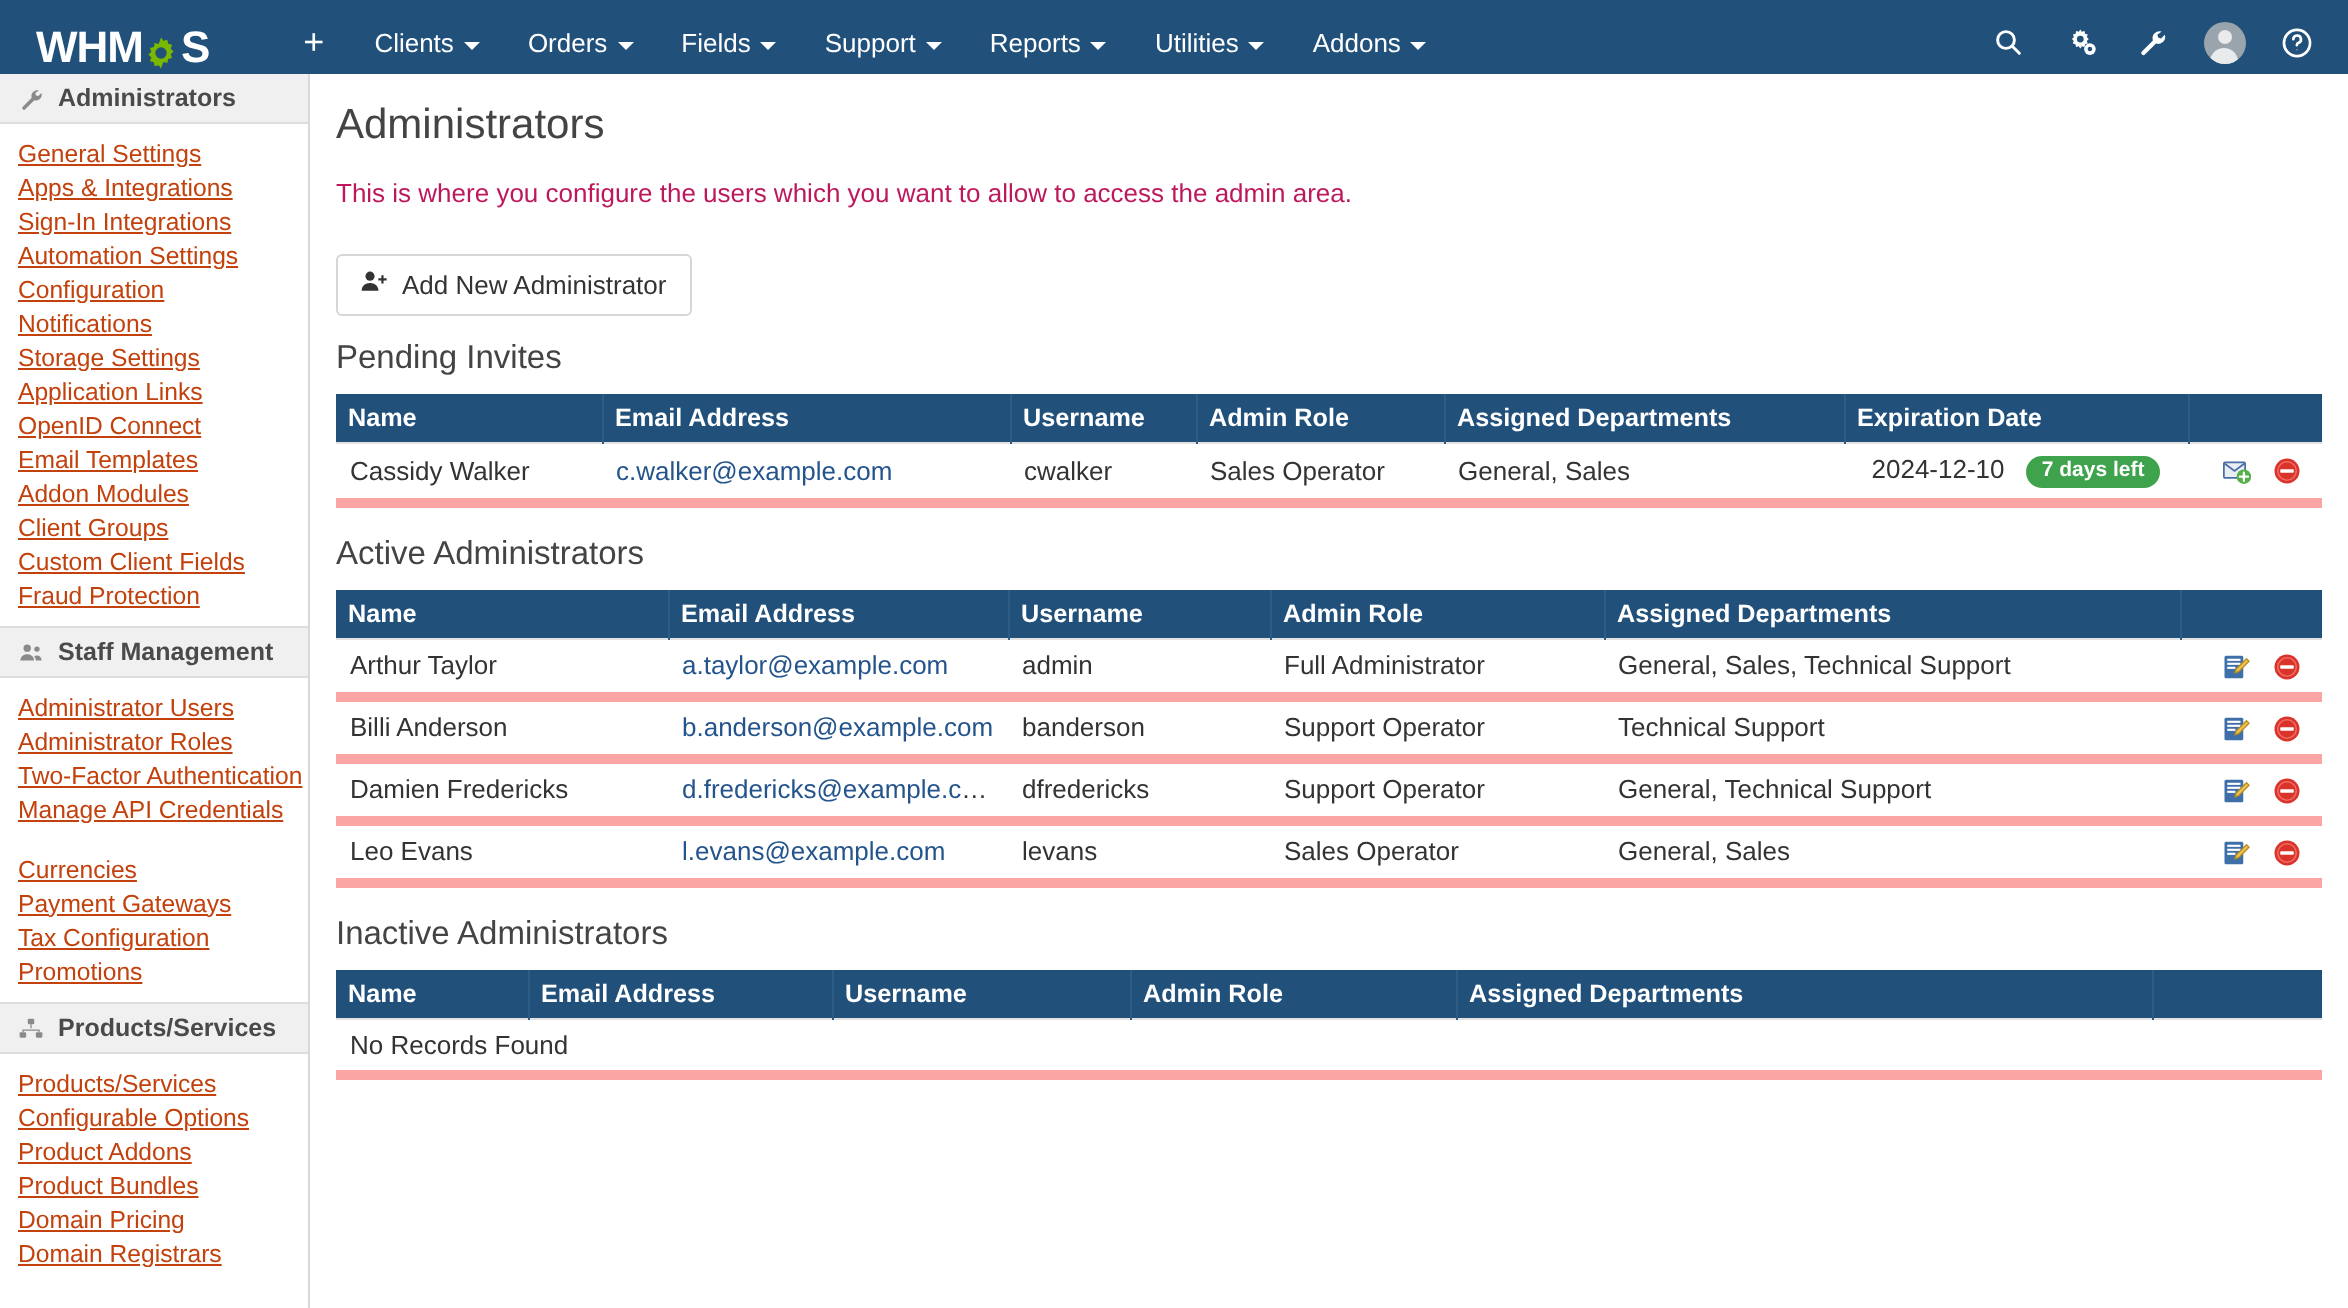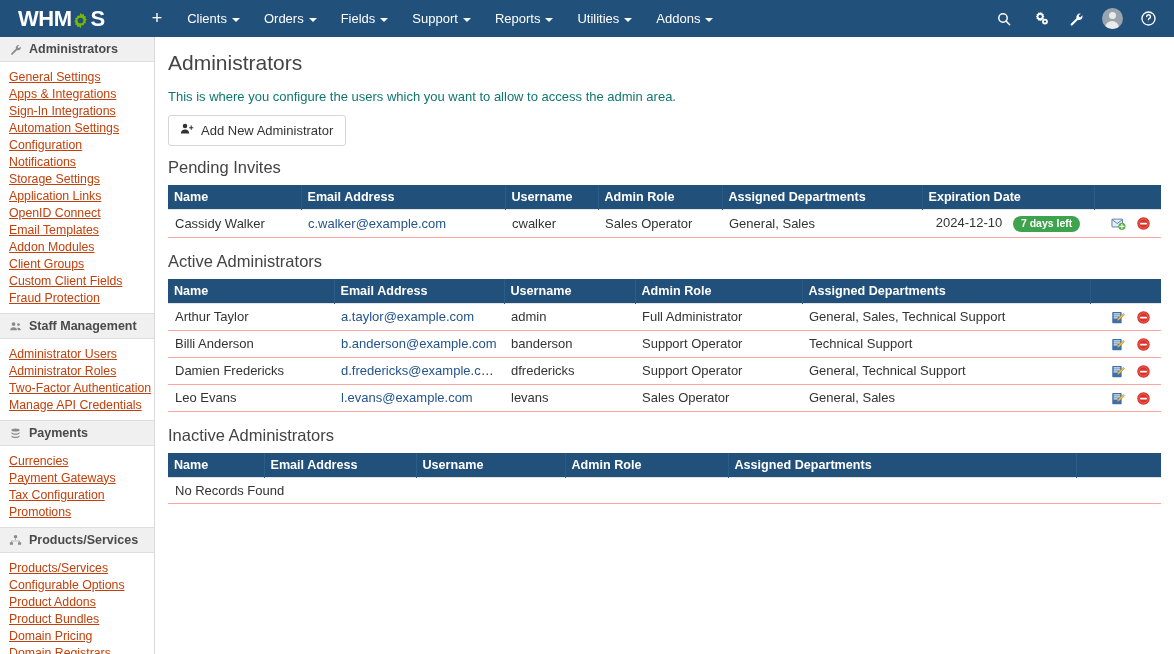--- a/index.html
+++ b/index.html
@@ -11,21 +11,21 @@
     font-family: "Liberation Sans", sans-serif;
     font-size: 13px;
     color: #333333;
   }
 
   
   .navbar {
     height: 37px;
     background: #21507a;
     display: flex;
-    align-items: center;
+    align-items: flex-end;
     padding: 0 14px 0 18px;
     position: relative;
   }
   .brand {
     display: flex;
     align-items: center;
     font-size: 22px;
     font-weight: bold;
     color: #ffffff;
     letter-spacing: -0.5px;
@@ -141,22 +141,22 @@
     overflow: hidden;
   }
   .page-title {
     font-size: 21px;
     font-weight: normal;
     color: #444444;
     margin: 0 0 14px 0;
   }
   .page-desc {
     font-size: 13px;
-    color: #0f766e;
-    margin: 0 0 11px 0;
+    color: #be185d;
+    margin: 0 0 23px 0;
   }
   .btn-add {
     display: inline-flex;
     align-items: center;
     gap: 7px;
     background: #ffffff;
     border: 1px solid #d6d6d6;
     border-radius: 3px;
     padding: 6px 12px 6px 11px;
     font-size: 13px;
@@ -187,21 +187,21 @@
     text-align: left;
     padding: 5px 6px;
     border-right: 1px solid #2d5c85;
     white-space: nowrap;
     overflow: hidden;
     text-overflow: ellipsis;
   }
   table.tbl thead th:last-child { border-right: none; }
   table.tbl tbody td {
     padding: 5px 7px;
-    border-bottom: 1px solid #fca5a5;
+    border-bottom: 5px solid #fca5a5;
     color: #333333;
     font-size: 13px;
     vertical-align: middle;
     overflow: hidden;
     white-space: nowrap;
     text-overflow: ellipsis;
   }
   table.tbl tbody tr:first-child td { border-top: 1px solid #e2e2e2; }
   .cell-link { color: #24548c; text-decoration: none; cursor: pointer; }
   .cell-center { text-align: center; }
@@ -347,30 +347,20 @@
       </span>
       <span>Staff Management</span>
     </div>
     <div class="side-links">
       <a class="side-link">Administrator Users</a>
       <a class="side-link">Administrator Roles</a>
       <a class="side-link">Two-Factor Authentication</a>
       <a class="side-link">Manage API Credentials</a>
     </div>
 
-    <div class="side-section-head">
-      <span class="side-icon">
-        <svg viewBox="0 0 24 24" width="13" height="13" fill="#8a8a8a">
-          <ellipse cx="12" cy="5.5" rx="7.5" ry="2.8"></ellipse>
-          <path d="M4.5 9.2c0 1.5 3.4 2.8 7.5 2.8s7.5-1.3 7.5-2.8v2.4c0 1.5-3.4 2.8-7.5 2.8s-7.5-1.3-7.5-2.8z"></path>
-          <path d="M4.5 15c0 1.5 3.4 2.8 7.5 2.8s7.5-1.3 7.5-2.8v2.4c0 1.5-3.4 2.8-7.5 2.8s-7.5-1.3-7.5-2.8z"></path>
-        </svg>
-      </span>
-      <span>Payments</span>
-    </div>
     <div class="side-links">
       <a class="side-link">Currencies</a>
       <a class="side-link">Payment Gateways</a>
       <a class="side-link">Tax Configuration</a>
       <a class="side-link">Promotions</a>
     </div>
 
     <div class="side-section-head">
       <span class="side-icon">
         <svg viewBox="0 0 24 24" width="13" height="13" fill="#8a8a8a">

